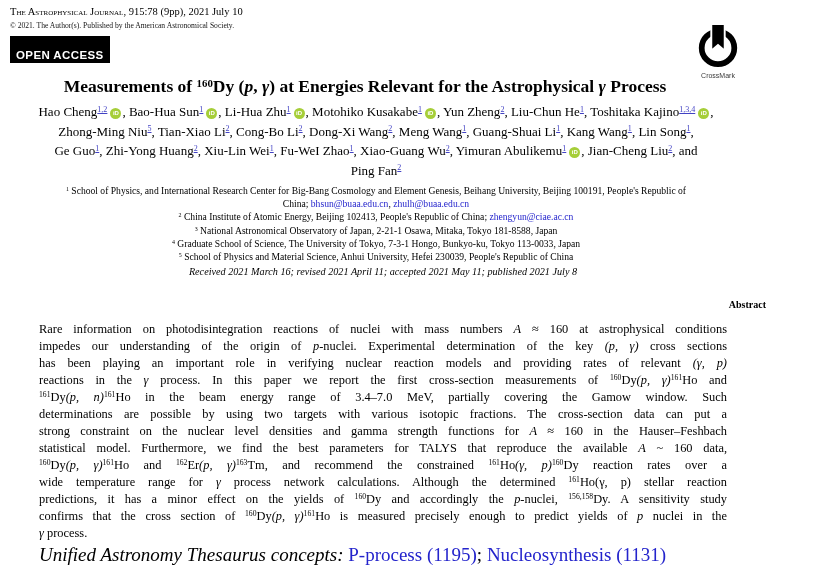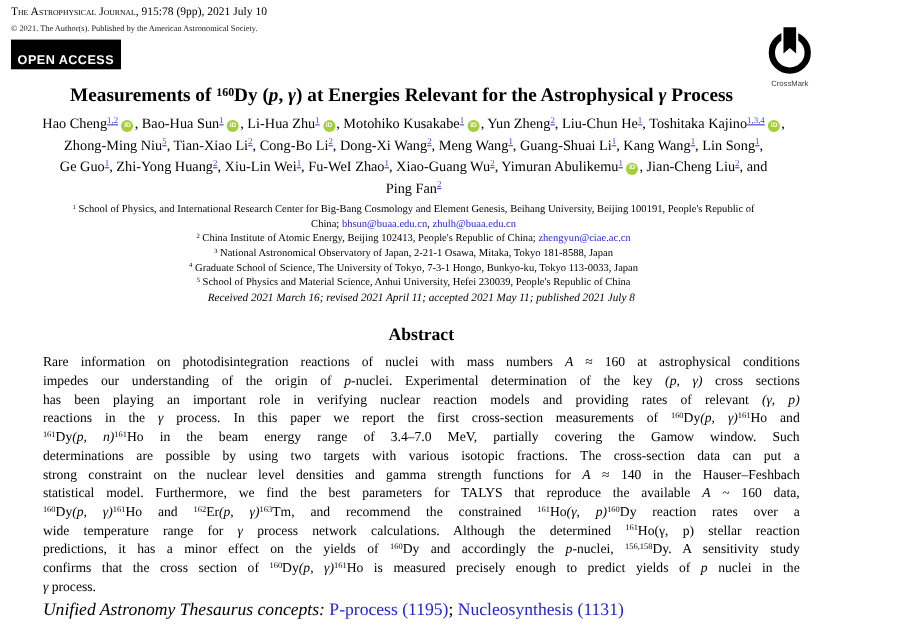--- a/index.html
+++ b/index.html
@@ -24,25 +24,25 @@
            font-size:13px;line-height:19.5px;}
   sup{font-size:62%;line-height:0;position:relative;vertical-align:baseline;top:-0.5em;}
   .it{font-style:italic;}
   .orcid{display:inline-block;width:11px;height:11px;border-radius:50%;background:#a6ce39;
          color:#fff;font-family:"Liberation Sans",sans-serif;font-size:6px;font-weight:bold;
          line-height:11px;text-align:center;vertical-align:1px;margin:0 1px 0 3px;cursor:pointer;}
   
   .affils{margin-top:4px;padding:0 26px 0 12px;text-align:center;font-size:9.6px;line-height:13.2px;}
   .received{margin-top:3px;text-align:center;font-size:10.2px;font-style:italic;}
   
-  .abs-head{margin-top:20px;text-align:center;font-size:16px;font-weight:bold;line-height:15px;}
+  .abs-head{margin-top:20px;text-align:right;font-size:10px;font-weight:bold;line-height:15px;}
   .abstract{width:688px;margin:9px auto 0 auto;font-size:12.4px;line-height:17px;}
   .abs-line{text-align:justify;text-align-last:justify;white-space:normal;}
   .abs-line.last{text-align-last:left;}
-  .thesaurus{width:688px;margin:5px auto 12px auto;font-size:16px;line-height:16px;}
+  .thesaurus{width:688px;margin:5px auto 12px auto;font-size:19px;line-height:16px;}
 </style>
 </head>
 <body>
 
 <div class="page">
 
   <div class="topbar">
     <span><span class="sc">The Astrophysical Journal</span><span>, 915:78 (9pp), 2021 July 10</span></span>
   </div>
 
@@ -82,21 +82,21 @@
 
   <div class="abs-head">Abstract</div>
 
   <div class="abstract">
     <div class="abs-line"><span>Rare information on photodisintegration reactions of nuclei with mass numbers </span><span class="it">A</span><span> ≈ 160 at astrophysical conditions</span></div>
     <div class="abs-line"><span>impedes our understanding of the origin of </span><span class="it">p</span><span>-nuclei. Experimental determination of the key </span><span class="it">(p, γ)</span><span> cross sections</span></div>
     <div class="abs-line"><span>has been playing an important role in verifying nuclear reaction models and providing rates of relevant </span><span class="it">(γ, p)</span></div>
     <div class="abs-line"><span>reactions in the </span><span class="it">γ</span><span> process. In this paper we report the first cross-section measurements of </span><sup>160</sup><span>Dy</span><span class="it">(p, γ)</span><sup>161</sup><span>Ho and</span></div>
     <div class="abs-line"><sup>161</sup><span>Dy</span><span class="it">(p, n)</span><sup>161</sup><span>Ho in the beam energy range of 3.4–7.0 MeV, partially covering the Gamow window. Such</span></div>
     <div class="abs-line"><span>determinations are possible by using two targets with various isotopic fractions. The cross-section data can put a</span></div>
-    <div class="abs-line"><span>strong constraint on the nuclear level densities and gamma strength functions for </span><span class="it">A</span><span> ≈ 140 in the Hauser–Feshbach</span></div>
+    <div class="abs-line"><span>strong constraint on the nuclear level densities and gamma strength functions for </span><span class="it">A</span><span> ≈ 160 in the Hauser–Feshbach</span></div>
     <div class="abs-line"><span>statistical model. Furthermore, we find the best parameters for TALYS that reproduce the available </span><span class="it">A</span><span> ~ 160 data,</span></div>
     <div class="abs-line"><sup>160</sup><span>Dy</span><span class="it">(p, γ)</span><sup>161</sup><span>Ho and </span><sup>162</sup><span>Er</span><span class="it">(p, γ)</span><sup>163</sup><span>Tm, and recommend the constrained </span><sup>161</sup><span>Ho</span><span class="it">(γ, p)</span><sup>160</sup><span>Dy reaction rates over a</span></div>
     <div class="abs-line"><span>wide temperature range for </span><span class="it">γ</span><span> process network calculations. Although the determined </span><sup>161</sup><span>Ho(γ, p) stellar reaction</span></div>
     <div class="abs-line"><span>predictions, it has a minor effect on the yields of </span><sup>160</sup><span>Dy and accordingly the </span><span class="it">p</span><span>-nuclei, </span><sup>156,158</sup><span>Dy. A sensitivity study</span></div>
     <div class="abs-line"><span>confirms that the cross section of </span><sup>160</sup><span>Dy</span><span class="it">(p, γ)</span><sup>161</sup><span>Ho is measured precisely enough to predict yields of </span><span class="it">p</span><span> nuclei in the</span></div>
     <div class="abs-line last"><span class="it">γ</span><span> process.</span></div>
   </div>
 
   <div class="thesaurus"><span class="it">Unified Astronomy Thesaurus concepts: </span><span class="lnk">P-process (1195)</span><span>; </span><span class="lnk">Nucleosynthesis (1131)</span></div>
 

